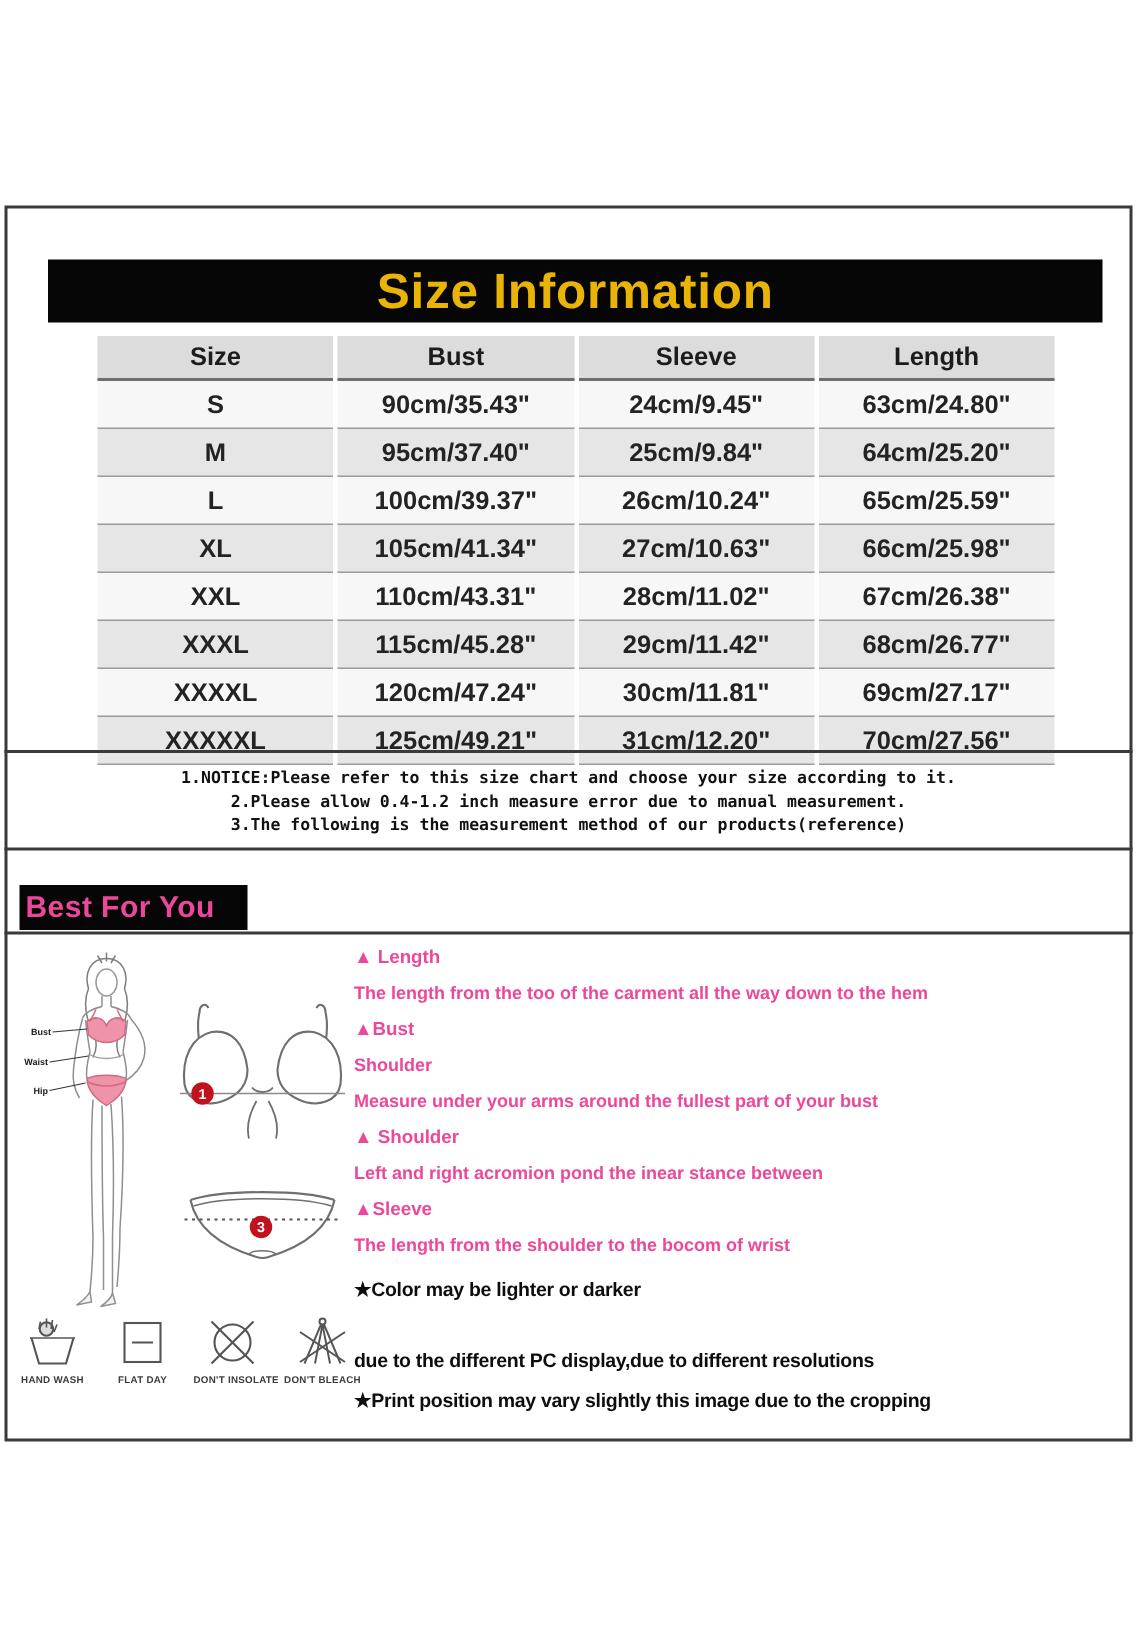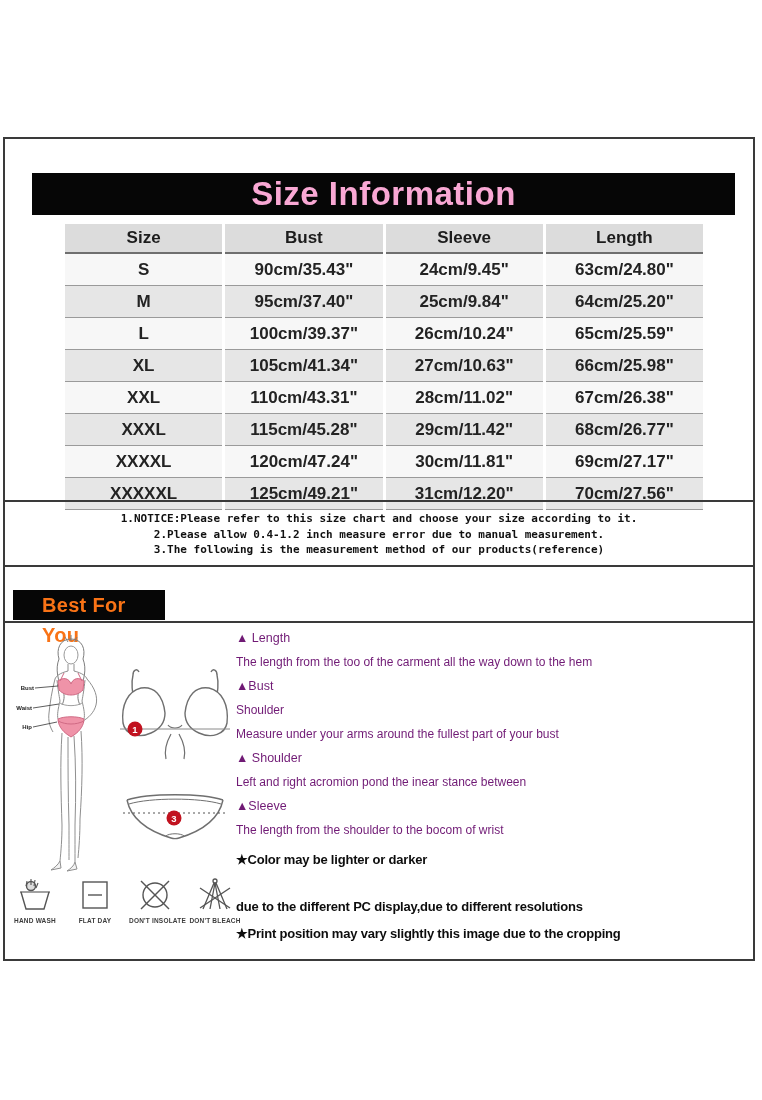--- a/index.html
+++ b/index.html
@@ -3,47 +3,47 @@
 <meta charset="utf-8">
 <style>
   html,body{margin:0;padding:0;}
   body{width:762px;height:1100px;background:#ffffff;position:relative;
        font-family:"Liberation Sans",sans-serif;color:#1c1c1c;}
   .page{position:absolute;left:0;top:0;width:762px;height:1100px;background:#fff;overflow:hidden;}
   .frame{position:absolute;left:3px;top:137px;width:748px;height:820px;border:2px solid #3a3a3a;background:#fff;}
 
   
   .title-bar{position:absolute;left:27px;top:34px;width:703px;height:42px;background:#060606;
-             color:#f9a8d4;text-align:center;line-height:42px;font-size:33px;font-weight:700;letter-spacing:0.5px;}
+             color:#eab308;text-align:center;line-height:42px;font-size:33px;font-weight:700;letter-spacing:0.5px;}
 
   
   table.size-table{position:absolute;left:57px;top:85px;width:644px;border-collapse:separate;
                    border-spacing:3px 0;table-layout:fixed;}
   table.size-table th{height:26px;background:#dcdcdc;font-size:17px;font-weight:700;
                       border-bottom:2px solid #6f6f6f;text-align:center;}
   table.size-table td{height:29px;font-size:17px;font-weight:700;text-align:center;
                       border-bottom:1px solid #9a9a9a;color:#232323;}
   tr.r-light td{background:#f7f7f7;}
   tr.r-dark td{background:#e6e6e6;}
 
   .divider{position:absolute;left:-2px;width:752px;height:2px;background:#3a3a3a;}
   .d1{top:361px;} .d2{top:426px;} .d3{top:482px;}
 
   .notice{position:absolute;left:0;top:372px;width:748px;text-align:center;
           font-family:"DejaVu Sans Mono",monospace;font-weight:700;font-size:11px;
           line-height:15.5px;color:#111;}
 
   .banner{position:absolute;left:8px;top:451px;width:152px;height:30px;background:#060606;
-          color:#f97316;font-size:20px;font-weight:700;line-height:30px;padding-left:29px;
+          color:#ec4899;font-size:20px;font-weight:700;line-height:30px;padding-left:4px;
           box-sizing:border-box;letter-spacing:0.3px;}
 
   .illustration{position:absolute;left:3px;top:494px;}
 
   .guide{position:absolute;left:231px;top:487px;width:516px;}
-  .g-line{font-size:12px;font-weight:400;line-height:24px;color:#701a75;white-space:nowrap;}
+  .g-line{font-size:12px;font-weight:700;line-height:24px;color:#ec4899;white-space:nowrap;}
   .g-head{font-size:12.5px;}
   .disclaimers{margin-top:6px;}
   .disc-line{font-size:13px;font-weight:700;line-height:24px;letter-spacing:-0.2px;
              color:#0d0d0d;white-space:nowrap;}
   .disc-line.m1{margin-top:23px;} .disc-line.m2{margin-top:3px;}
 
   .care-row{position:absolute;left:4px;top:737px;display:flex;gap:8px;}
   .care-item{width:52px;text-align:center;}
   .care-item svg{display:block;margin:0 auto;}
   .care-label{font-size:6.5px;font-weight:700;color:#3c3c3c;letter-spacing:0.2px;margin-top:3px;white-space:nowrap;}

